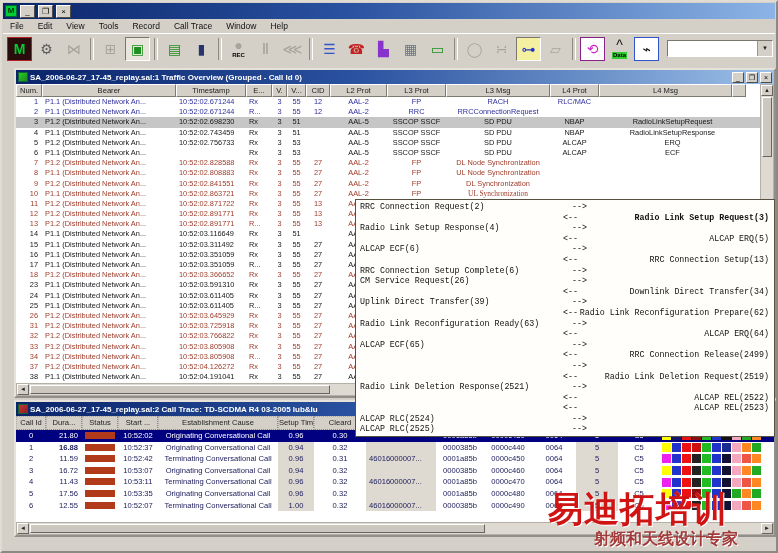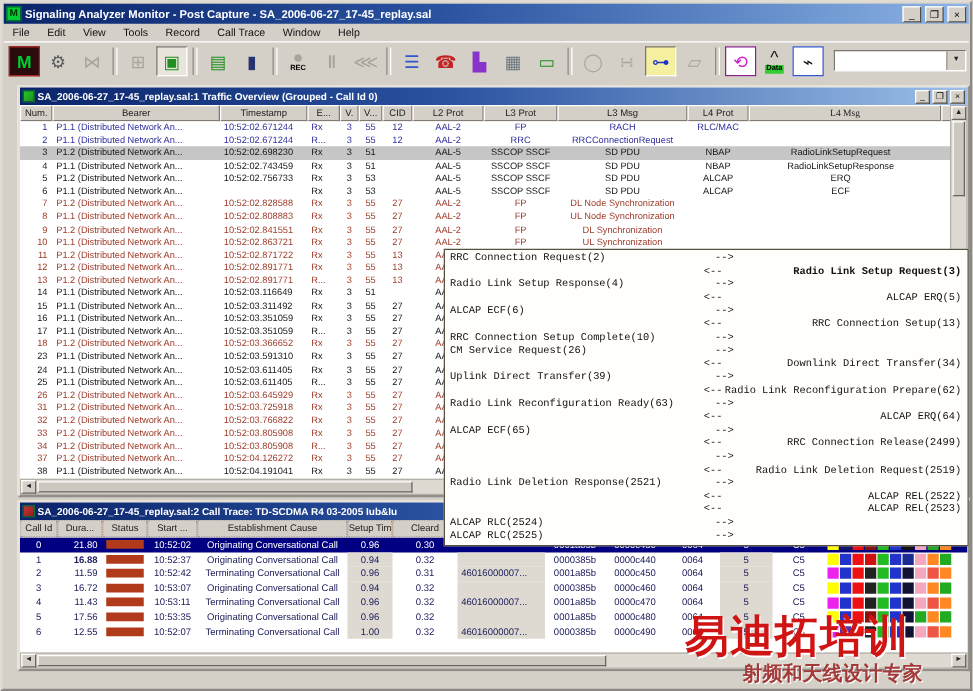--- a/index.html
+++ b/index.html
@@ -84,21 +84,20 @@
   #wm2{position:absolute;left:594px;top:529px;font-size:16px;font-weight:bold;color:#a33a3a;z-index:9;
     text-shadow:1px 1px 0 #fff;font-family:"DejaVu Sans",sans-serif}
 </style>
 </head>
 <body>
 
 <div id="frame"></div>
 
 <div id="titlebar">
   <span class="appicon">M</span>
-  <span class="ttxt">Signaling Analyzer Monitor - Post Capture - SA_2006-06-27_17-45_replay.sal</span>
   <span class="cbtn">_</span>
   <span class="cbtn">❐</span>
   <span class="cbtn">×</span>
 </div>
 
 <div id="menubar">
     <span class="menu-item">File</span>
     <span class="menu-item">Edit</span>
     <span class="menu-item">View</span>
     <span class="menu-item">Tools</span>
@@ -202,21 +201,21 @@
       <div class="th" style="width: 134px;">Bearer</div>
       <div class="th" style="width: 70px;">Timestamp</div>
       <div class="th" style="width: 26px;">E...</div>
       <div class="th" style="width: 15px;">V.</div>
       <div class="th" style="width: 19px;">V...</div>
       <div class="th" style="width: 24px;">CID</div>
       <div class="th" style="width: 57px;">L2 Prot</div>
       <div class="th" style="width: 59px;">L3 Prot</div>
       <div class="th" style="width: 104px;">L3 Msg</div>
       <div class="th" style="width: 49px;">L4 Prot</div>
-      <div class="th" style="width: 154px; font-family: Liberation Serif, serif;">L4 Msg</div>
+      <div class="th" style="width: 133px;">L4 Msg</div>
       <div class="th" style="width: 14px;"></div>
     </div>
   <div id="traffic-body">
       <div class="trow tone-blue">
         <div class="td a-r" style="width: 26px;">1</div>
         <div class="td a-l" style="width: 134px;">P1.1 (Distributed Network An...</div>
         <div class="td a-l" style="width: 70px;">10:52:02.671244</div>
         <div class="td a-l" style="width: 26px;">Rx</div>
         <div class="td a-c" style="width: 15px;">3</div>
         <div class="td a-c" style="width: 19px;">55</div>
@@ -342,21 +341,21 @@
       <div class="trow tone-red">
         <div class="td a-r" style="width: 26px;">10</div>
         <div class="td a-l" style="width: 134px;">P1.1 (Distributed Network An...</div>
         <div class="td a-l" style="width: 70px;">10:52:02.863721</div>
         <div class="td a-l" style="width: 26px;">Rx</div>
         <div class="td a-c" style="width: 15px;">3</div>
         <div class="td a-c" style="width: 19px;">55</div>
         <div class="td a-c" style="width: 24px;">27</div>
         <div class="td a-c" style="width: 57px;">AAL-2</div>
         <div class="td a-c" style="width: 59px;">FP</div>
-        <div class="td a-c" style="width: 104px;">UL Synchronization</div>
+        <div class="td a-c" style="width: 104px; font-family: Liberation Serif, serif;">UL Synchronization</div>
         <div class="td a-c" style="width: 49px;"></div>
         <div class="td a-c" style="width: 147px;"></div>
       </div>
       <div class="trow tone-red">
         <div class="td a-r" style="width: 26px;">11</div>
         <div class="td a-l" style="width: 134px;">P1.2 (Distributed Network An...</div>
         <div class="td a-l" style="width: 70px;">10:52:02.871722</div>
         <div class="td a-l" style="width: 26px;">Rx</div>
         <div class="td a-c" style="width: 15px;">3</div>
         <div class="td a-c" style="width: 19px;">55</div>
@@ -871,21 +870,21 @@
     </div>
     <div class="oline out">
       <span class="otext">ALCAP ECF(6)</span>
       <span class="oarrow">--&gt;</span>
     </div>
     <div class="oline in">
       <span class="otext">RRC Connection Setup(13)</span>
       <span class="oarrow">&lt;--</span>
     </div>
     <div class="oline out">
-      <span class="otext">RRC Connection Setup Complete(10)</span>
+      <span class="otext">RRC Connection Setup Complete(6)</span>
       <span class="oarrow">--&gt;</span>
     </div>
     <div class="oline out">
       <span class="otext">CM Service Request(26)</span>
       <span class="oarrow">--&gt;</span>
     </div>
     <div class="oline in">
       <span class="otext">Downlink Direct Transfer(34)</span>
       <span class="oarrow">&lt;--</span>
     </div>

